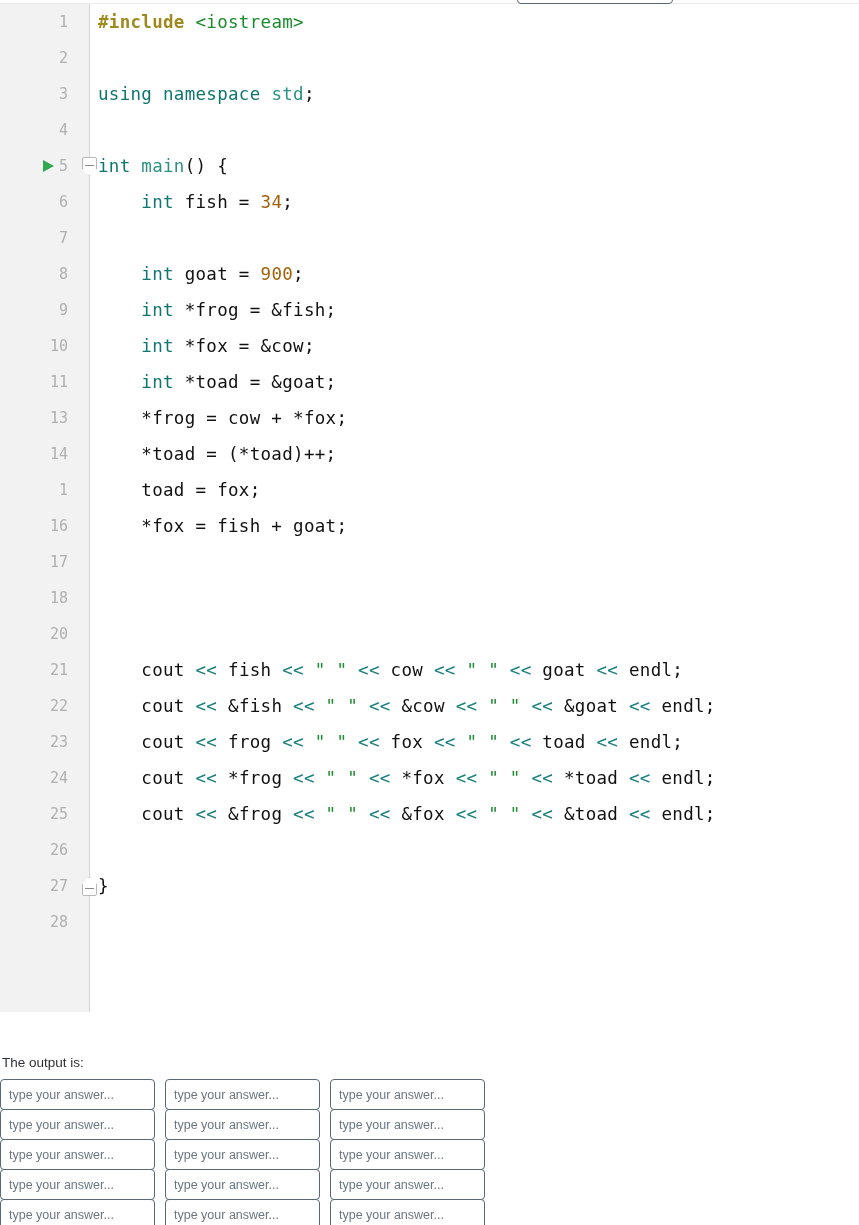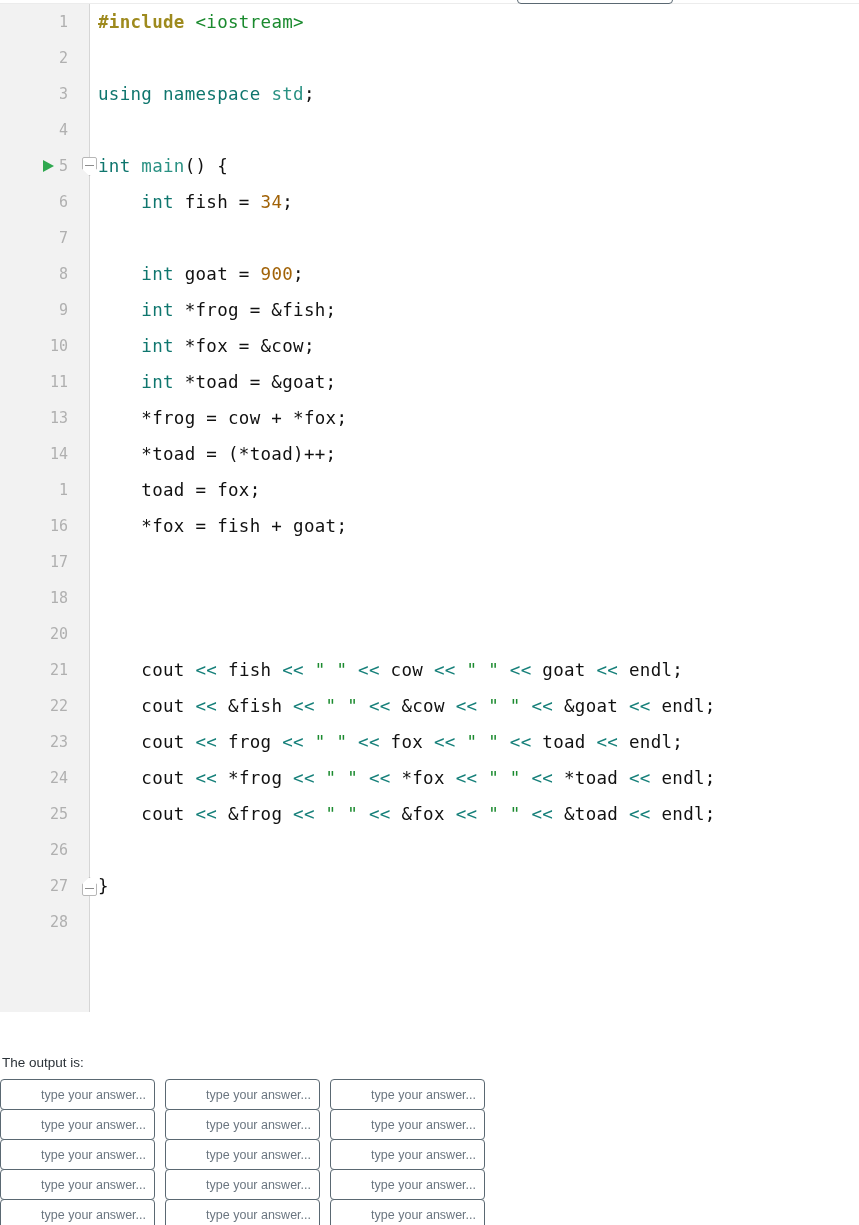--- a/index.html
+++ b/index.html
@@ -174,21 +174,20 @@
     height: 31px;
     border: 1px solid #5a6872;
     border-radius: 4px;
     background: #ffffff;
     font-family: "Liberation Sans", sans-serif;
     font-size: 12.5px;
     color: #2b3238;
     padding: 4px 8px;
     outline: none;
     margin-bottom: -1px;
-    text-align: right;
   }
   .answer-input::placeholder {
     color: #6b7680;
     opacity: 1;
   }
 </style>
 </head>
 <body>
 
 <div id="top-hairline"></div>

